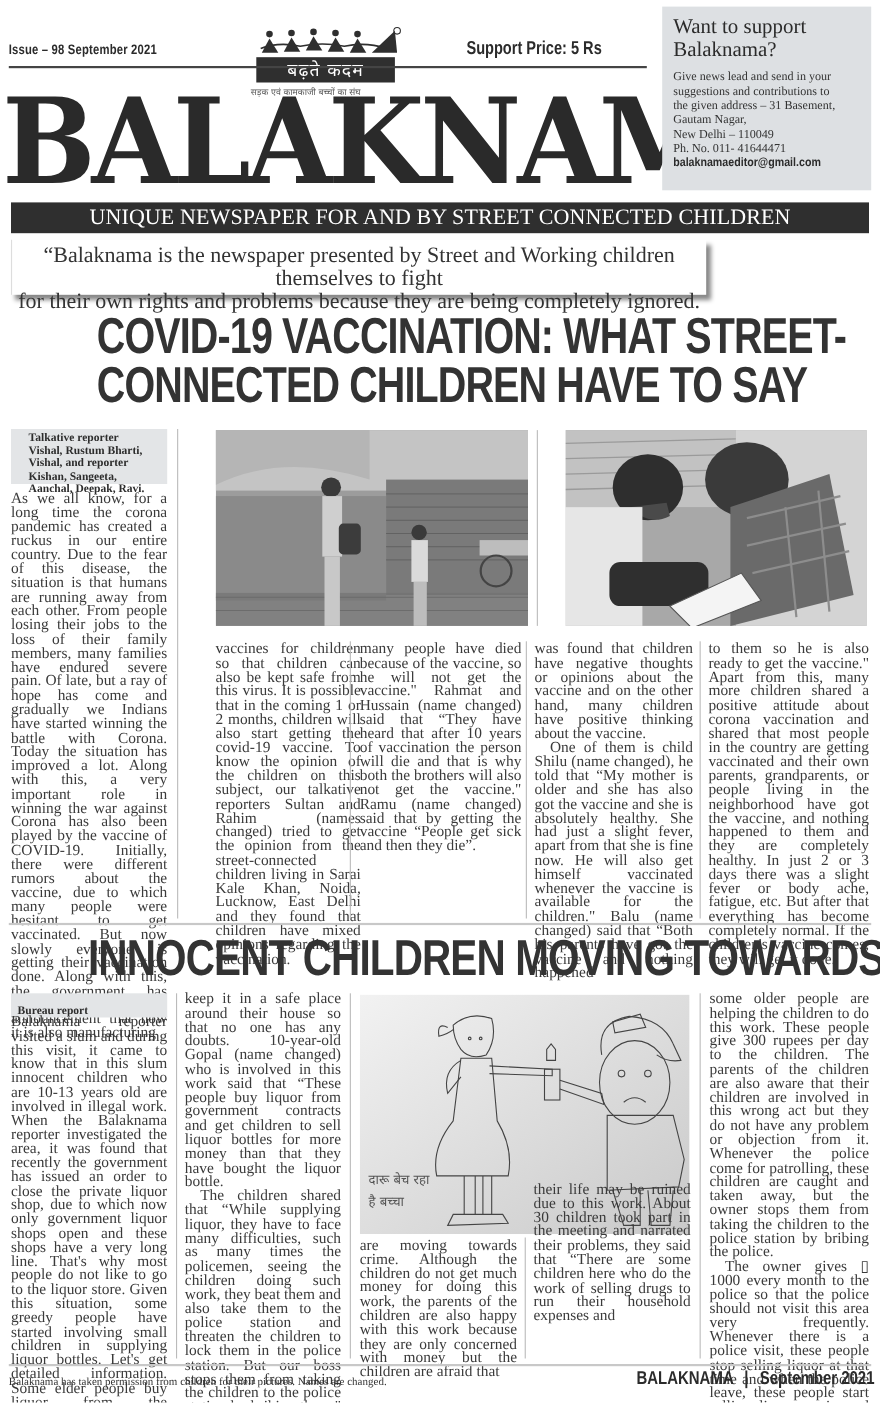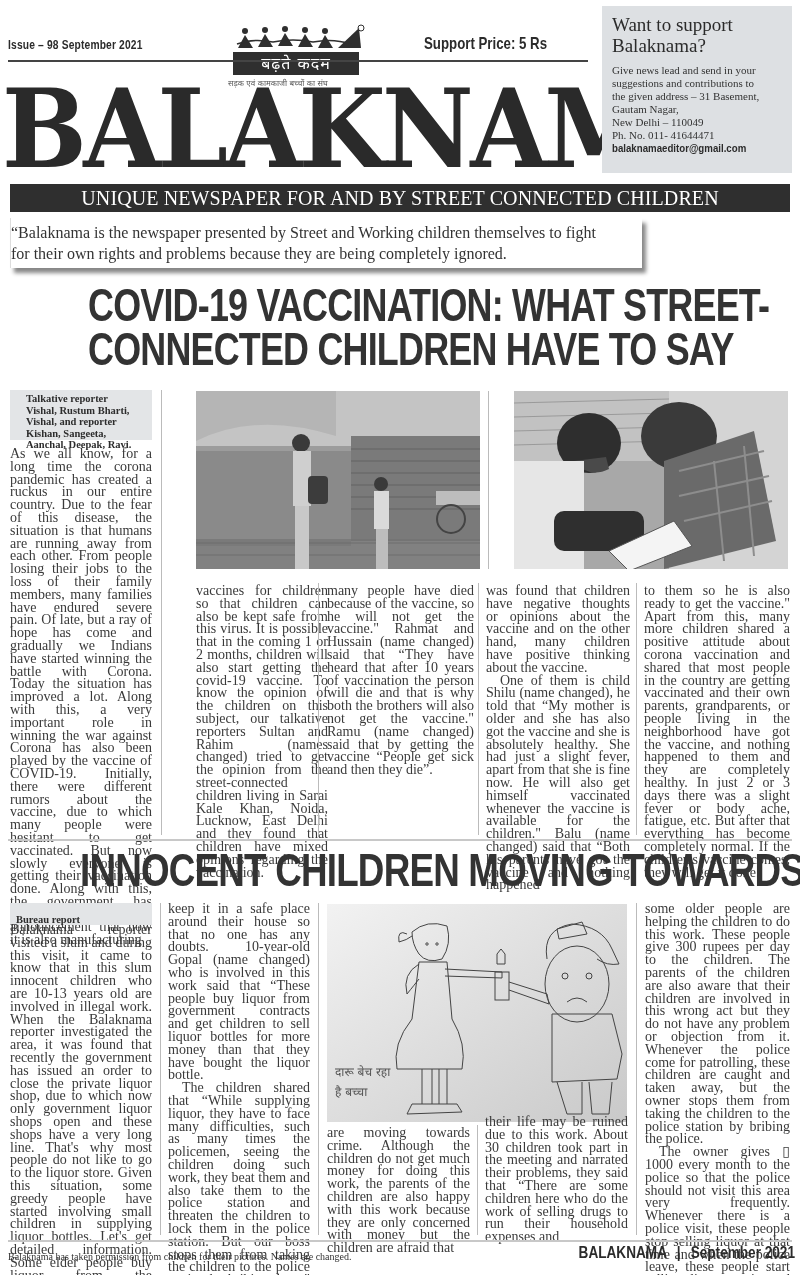--- a/index.html
+++ b/index.html
@@ -19,21 +19,21 @@
   .logo-sub { position: absolute; left: 0; top: 53px; width: 140px; font-size: 8px; color: #555; font-family: "DejaVu Sans", sans-serif; }
 
   .masthead { left: 2px; top: 74px; width: 590px; height: 110px; font-family: "DejaVu Serif", serif; font-weight: bold; font-size: 108px; color: #2a2a2a; letter-spacing: -4px; line-height: 110px; white-space: nowrap; transform: scaleX(0.93); transform-origin: left; }
 
   .support-box { left: 602px; top: 6px; width: 190px; height: 167px; background: #dde0e3; padding: 8px 10px; }
   .support-title { font-size: 19px; line-height: 21px; color: #2b2b2b; }
   .support-body { margin-top: 8px; font-size: 11px; line-height: 13px; color: #333; }
   .support-email { font-family: "Liberation Sans", sans-serif; font-weight: bold; font-size: 11px; color: #2b2b2b; transform: scaleX(0.88); transform-origin: left; white-space: nowrap; }
 
   .tagline-bar { left: 10px; top: 184px; width: 780px; height: 28px; background: #2f2f2f; color: #fff; font-size: 20px; text-align: center; line-height: 28px; white-space: nowrap; letter-spacing: 0.1px; }
-  .mission-box { left: 10px; top: 218px; width: 632px; height: 50px; background: #fff; box-shadow: 4px 5px 4px #888; border-left: 1px solid #ddd; text-align: left; font-size: 16px; line-height: 21px; color: #333; padding-top: 4px; font-weight: bold; font-family: "Liberation Serif", serif; }
+  .mission-box { left: 10px; top: 218px; width: 632px; height: 50px; background: #fff; box-shadow: 4px 5px 4px #888; border-left: 1px solid #ddd; text-align: center; font-size: 20px; line-height: 21px; color: #333; padding-top: 4px; font-weight: bold; font-family: "Liberation Serif", serif; }
 
   .headline { font-family: "Liberation Sans", sans-serif; font-weight: bold; color: #333; text-align: center; white-space: nowrap; letter-spacing: -1px; }
   .h1 { left: 0; top: 283px; width: 800px; font-size: 46px; line-height: 44px; transform: scaleX(0.78); transform-origin: center; }
   .h2 { left: 0; top: 846px; width: 800px; font-size: 46px; line-height: 48px; transform: scaleX(0.80); transform-origin: center; }
 
   .byline-box { background: #e3e5e7; font-weight: bold; font-size: 10.5px; line-height: 11.5px; color: #2d2d2d; padding: 3px 16px; }
 
   .col { font-size: 14px; line-height: 12.8px; text-align: justify; color: #3a3a3a; }
   .col p { margin: 0; }
   .col p.indent { text-indent: 14px; }
@@ -248,21 +248,21 @@
     <text x="8" y="172" font-size="12" fill="#555" font-family="DejaVu Sans, sans-serif">दारू बेच रहा</text>
     <text x="8" y="192" font-size="12" fill="#555" font-family="DejaVu Sans, sans-serif">है बच्चा</text>
   </svg>
 </div>
 
 <div class="abs col" style="left:327px; top:1127px; width:143px; height:108px;">
   <p>are moving towards crime. Although the children do not get much money for doing this work, the parents of the children are also happy with this work because they are only concerned with money but the children are afraid that</p>
 </div>
 <div class="vrule" style="left:477px; top:1125px; height:110px;"></div>
 
-<div class="abs col" style="left:485px; top:1116px; width:143px; height:108px;">
+<div class="abs col" style="left:485px; top:1076px; width:143px; height:108px;">
   <p>their life may be ruined due to this work. About 30 children took part in the meeting and narrated their problems, they said that “There are some children here who do the work of selling drugs to run their household expenses and</p>
 </div>
 <div class="vrule" style="left:636px; top:903px; height:332px;"></div>
 
 <div class="abs col" style="left:645px; top:903px; width:145px; height:332px;">
   <p>some older people are helping the children to do this work. These people give 300 rupees per day to the children. The parents of the children are also aware that their children are involved in this wrong act but they do not have any problem or objection from it. Whenever the police come for patrolling, these children are caught and taken away, but the owner stops them from taking the children to the police station by bribing the police.</p>
   <p class="indent">The owner gives ▯ 1000 every month to the police so that the police should not visit this area very frequently. Whenever there is a police visit, these people stop selling liquor at that time and when the police leave, these people start selling liquor again and their work continues like this.</p>
 </div>
 
 <div class="hrule" style="left:8px; top:1240px; width:784px;"></div>

